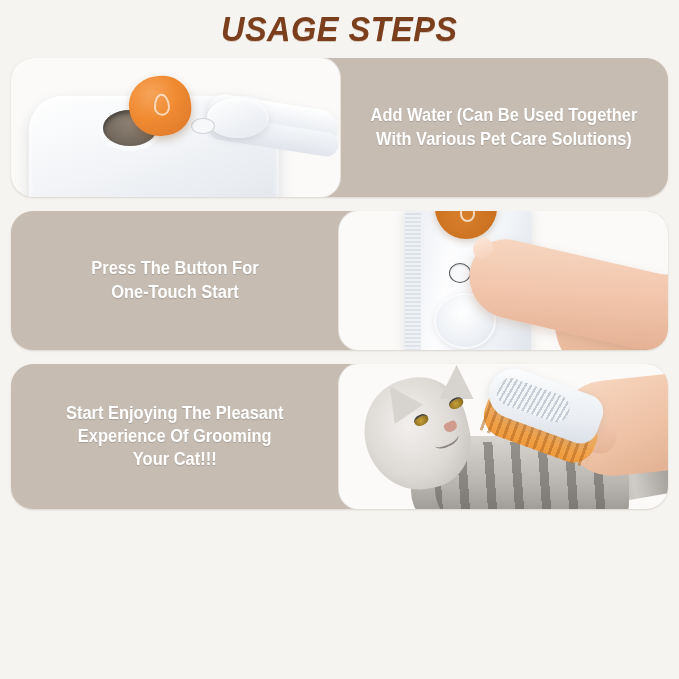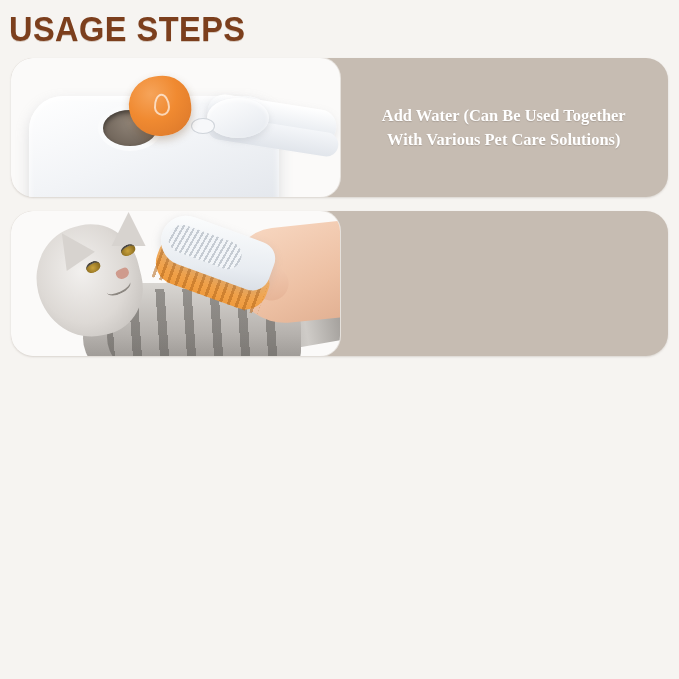--- a/index.html
+++ b/index.html
@@ -11,21 +11,22 @@
     font-family: "Liberation Sans", "DejaVu Sans", sans-serif;
     overflow: hidden;
     position: relative;
   }
 
   
   .title-wrap {
     height: 58px;
     display: flex;
     align-items: center;
-    justify-content: flex-start;
+    justify-content: center;
+    font-style: italic;
   }
   .title {
     font-size: 35px;
     font-weight: bold;
     color: #7c3f1d;
     letter-spacing: 0.5px;
     transform: scaleX(0.93);
     text-shadow: 0 1px 0 rgba(120,70,40,0.25);
     white-space: nowrap;
   }
@@ -56,21 +57,20 @@
     border-radius: 20px;
     overflow: hidden;
     box-shadow: 0 0 0 1px rgba(255,255,255,0.55);
   }
   .panel-text {
     flex: 1 1 auto;
     display: flex;
     align-items: center;
     justify-content: center;
     padding: 6px 10px;
-    font-family: Liberation Serif, serif;
   }
   .caption {
     color: #ffffff;
     font-weight: bold;
     font-size: 17.5px;
     line-height: 1.32;
     text-align: center;
     transform: scaleX(0.94);
     text-shadow: 0 1px 1px rgba(120,110,100,0.35);
     white-space: pre-line;
@@ -411,23 +411,43 @@
       <div class="dev1-knob"></div>
       <div class="dev1-smallbtn"></div>
       <div class="dev1-cap"></div>
     </div>
     <div class="panel-text">
       <div class="caption">Add Water (Can Be Used Together
 With Various Pet Care Solutions)</div>
     </div>
   </div>
 
+  <div class="step-row">
+    <div class="panel-text">
+      <div class="caption">Press The Button For
+One-Touch Start</div>
+    </div>
+    <div class="panel-img">
+      <div class="dev2-body"></div>
+      <div class="dev2-ribs"></div>
+      <div class="dev2-cap"></div>
+      <div class="dev2-oval"></div>
+      <div class="dev2-btn"></div>
+      <div class="hand"></div>
+      <div class="finger"></div>
+    </div>
+  </div>
 
 
   <div class="step-row row-tall">
+    <div class="panel-text">
+      <div class="caption">Start Enjoying The Pleasant
+Experience Of Grooming
+Your Cat!!!</div>
+    </div>
     <div class="panel-img">
       <div class="cat-tail"></div>
       <div class="cat-body"></div>
       <div class="cat-stripes"></div>
       <div class="cat-head">
         <div class="cat-ear-l"></div>
         <div class="cat-ear-r"></div>
         <div class="cat-eye-l"></div>
         <div class="cat-eye-r"></div>
         <div class="cat-nose"></div>

